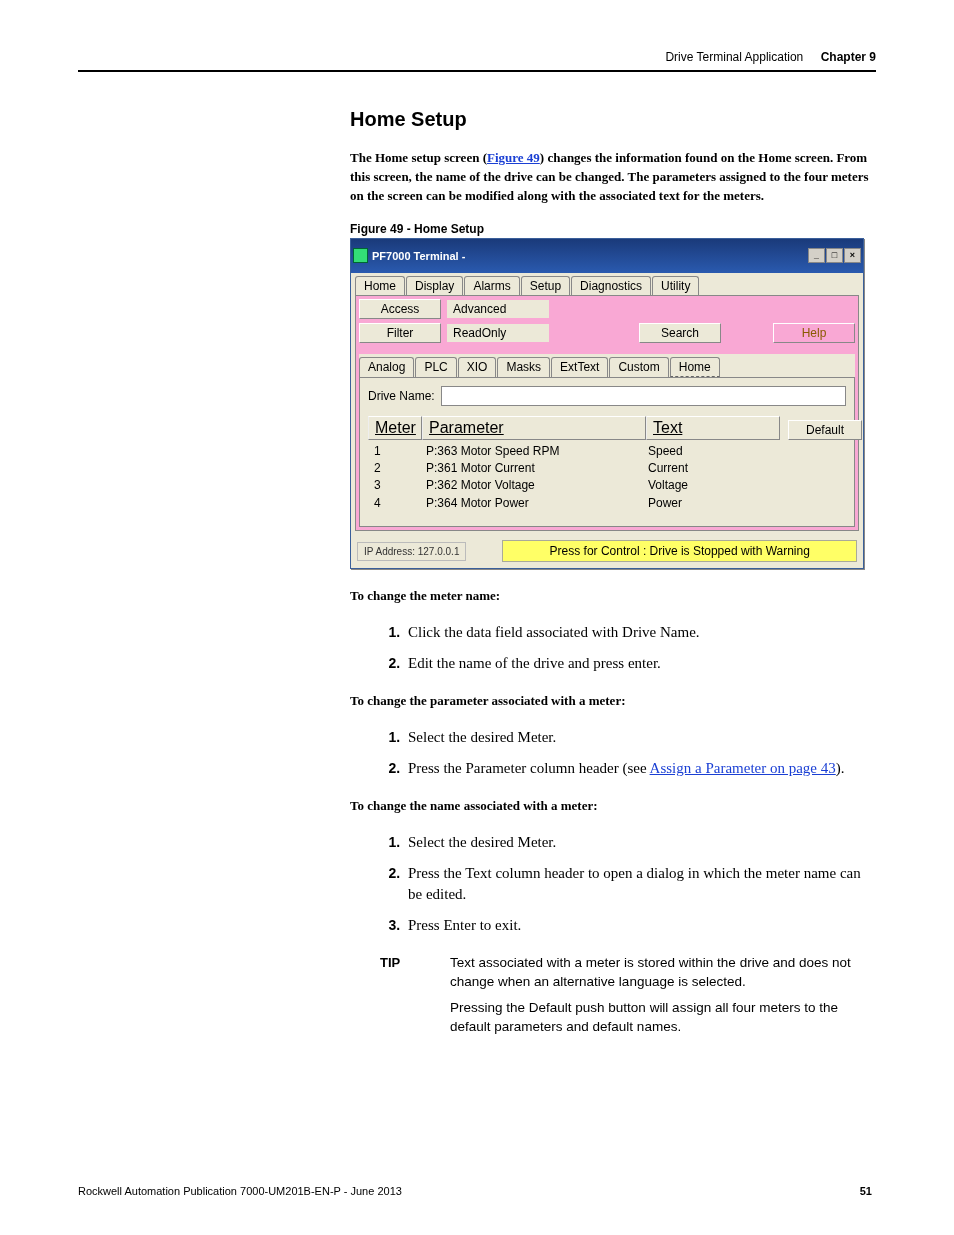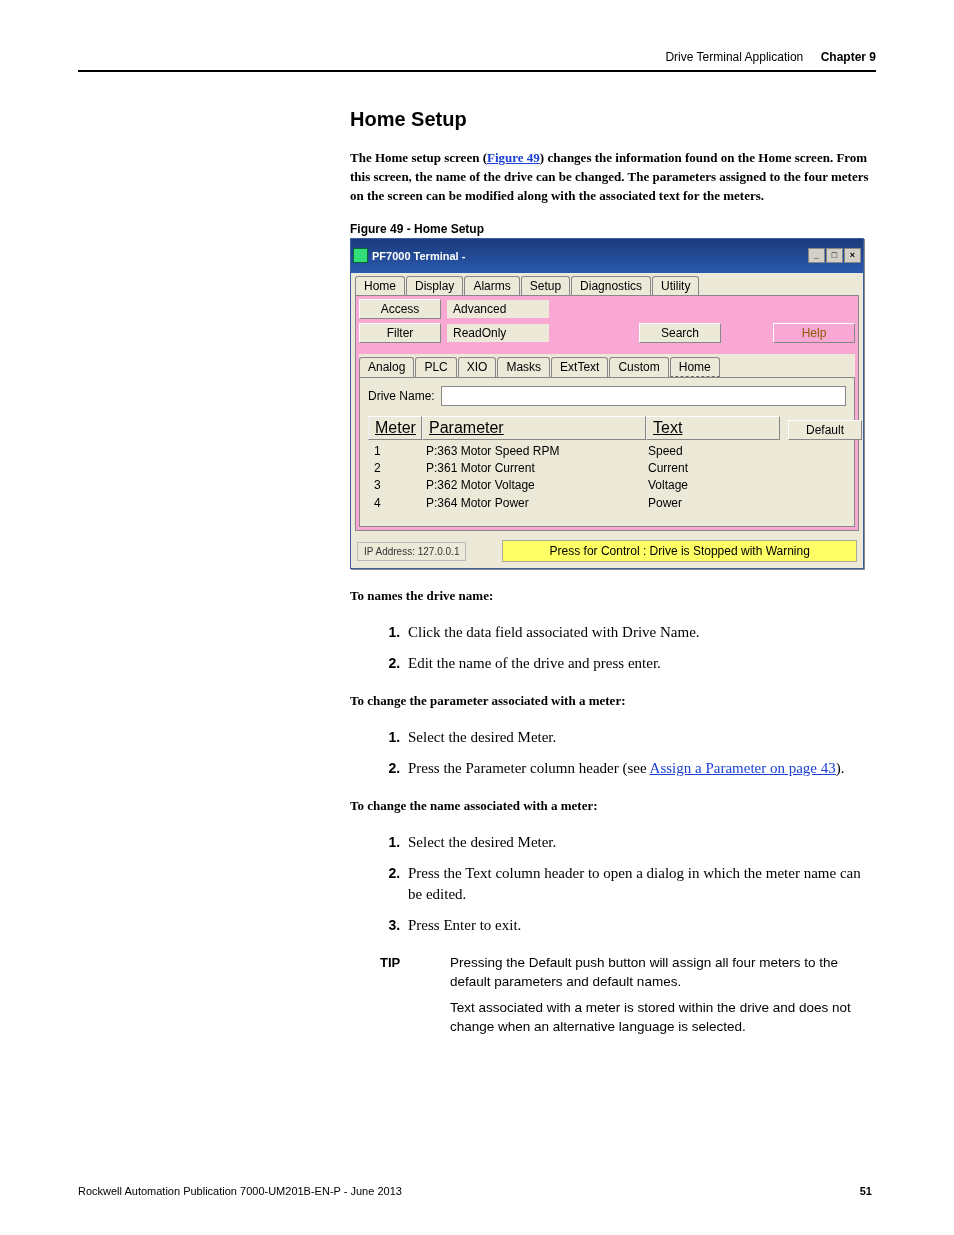--- a/index.html
+++ b/index.html
@@ -274,21 +274,21 @@
           </div>
         </div>
       </div>
 
       <div class="statusbar">
         <div class="ip">IP Address: 127.0.0.1</div>
         <div class="status-msg">Press for Control : Drive is Stopped with Warning</div>
       </div>
     </div>
 
-    <p class="body" style="margin-top:18px;">To names the drive name:</p>
+    <p class="body" style="margin-top:18px;">To change the meter name:</p>
     <ol class="num">
       <li>Click the data field associated with Drive Name.</li>
       <li>Edit the name of the drive and press enter.</li>
     </ol>
 
     <p class="body">To change the parameter associated with a meter:</p>
     <ol class="num">
       <li>Select the desired Meter.</li>
       <li>
         <span>Press the Parameter column header (see </span><a class="link">Assign a Parameter on page 43</a><span>).</span>
@@ -298,22 +298,22 @@
     <p class="body">To change the name associated with a meter:</p>
     <ol class="num">
       <li>Select the desired Meter.</li>
       <li>Press the Text column header to open a dialog in which the meter name can be edited.</li>
       <li>Press Enter to exit.</li>
     </ol>
 
     <div class="tip-row">
       <div class="tip-label">TIP</div>
       <div class="tip-text">
+        <p>Text associated with a meter is stored within the drive and does not change when an alternative language is selected.</p>
         <p>Pressing the Default push button will assign all four meters to the default parameters and default names.</p>
-        <p>Text associated with a meter is stored within the drive and does not change when an alternative language is selected.</p>
       </div>
     </div>
   </div>
 
   <div class="footer">
     <span>Rockwell Automation Publication 7000-UM201B-EN-P - June 2013</span>
     <span class="pagenum">51</span>
   </div>
 </div>
 

